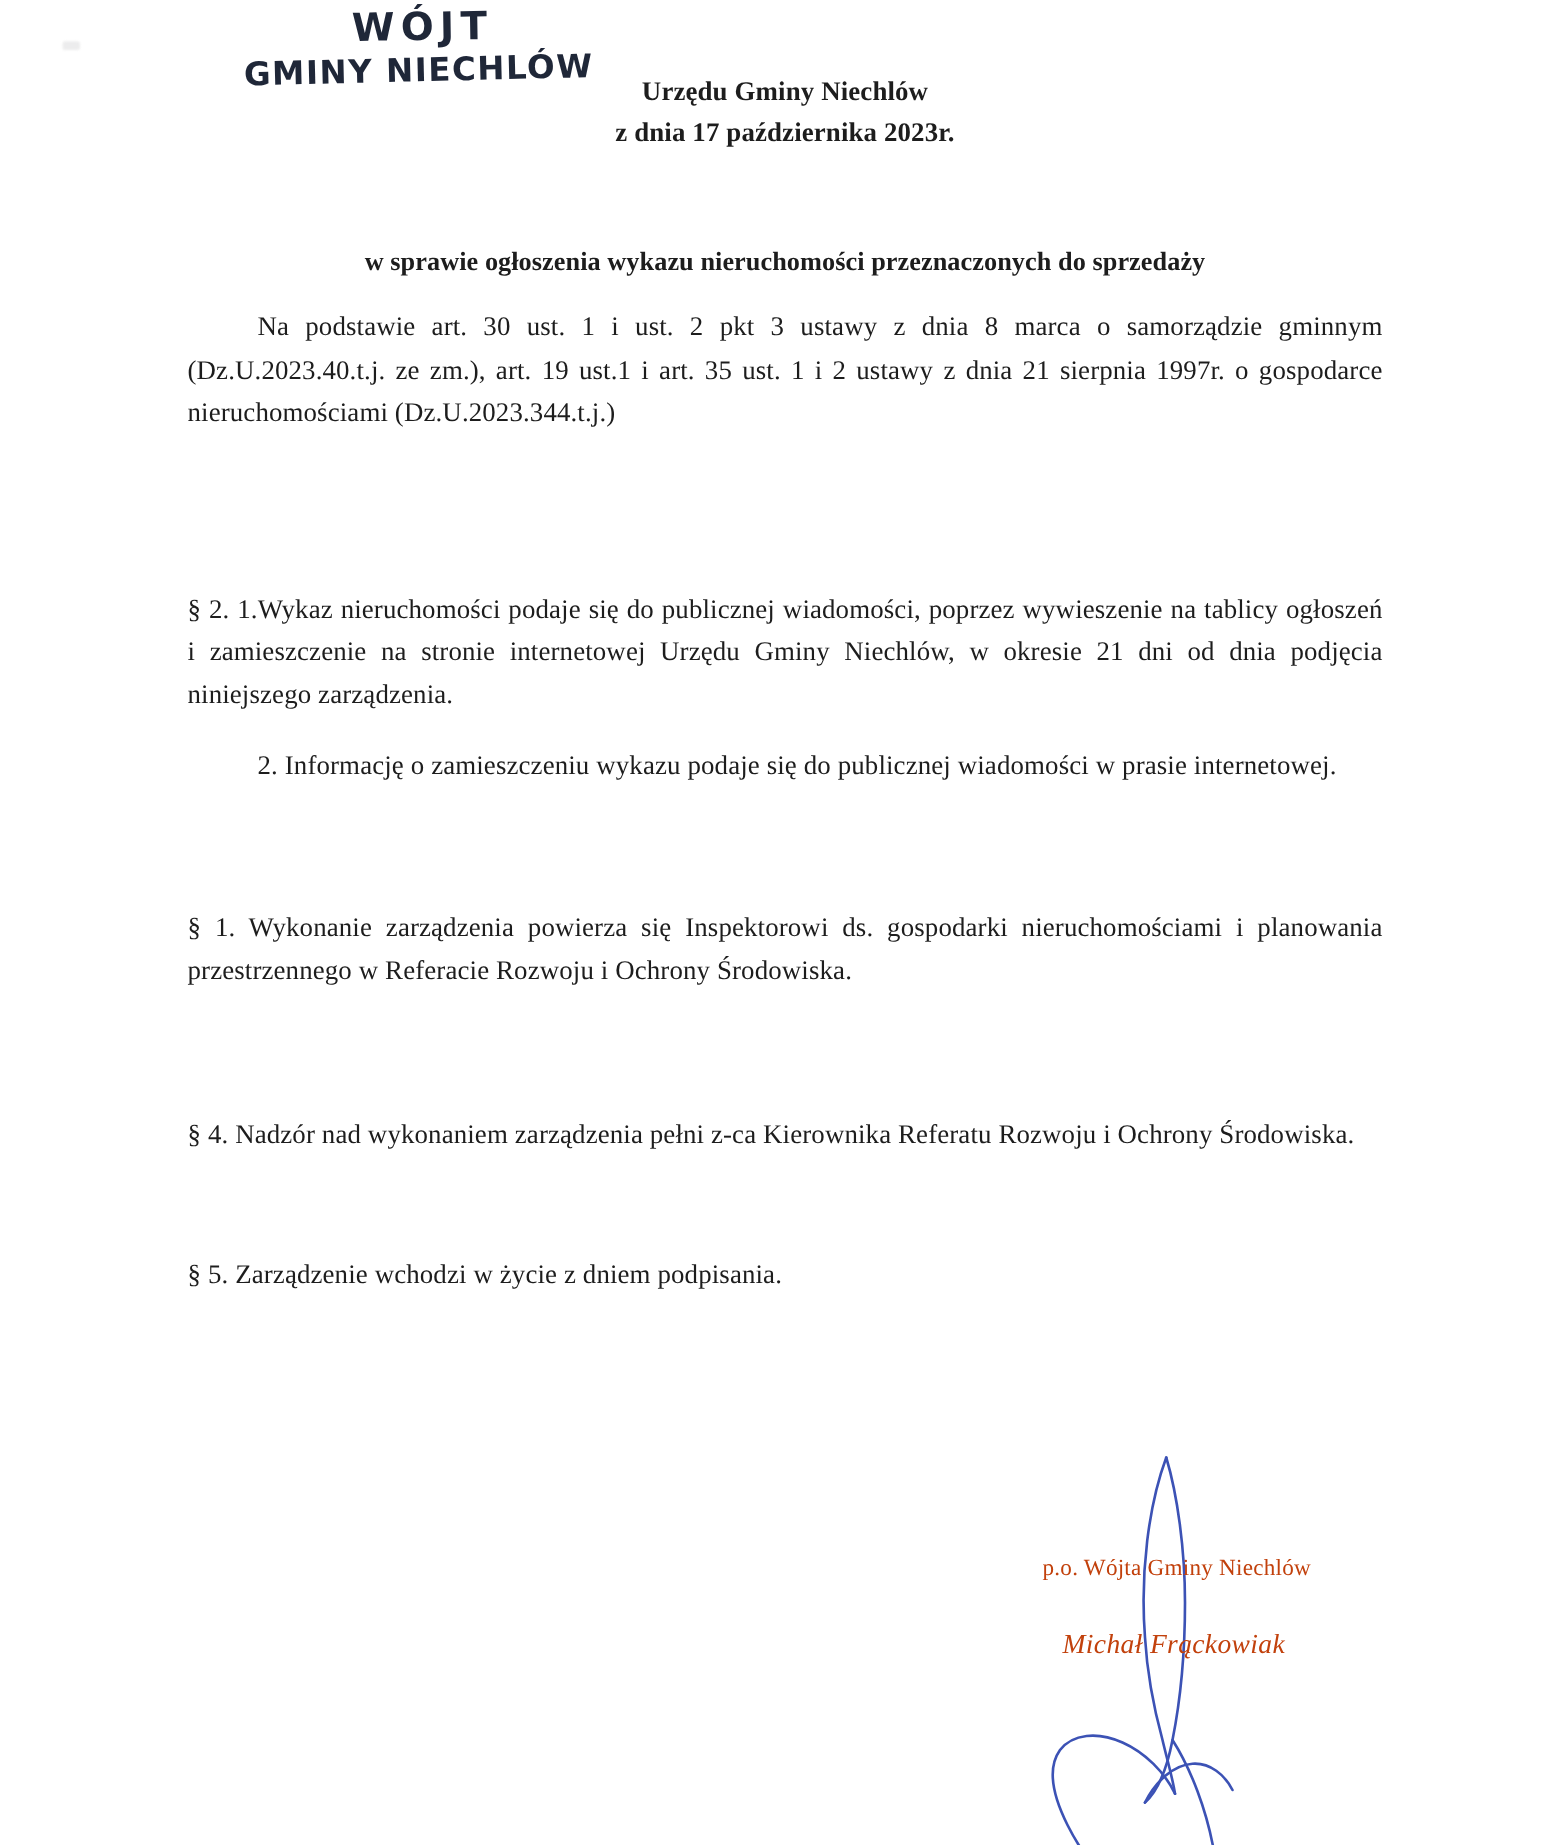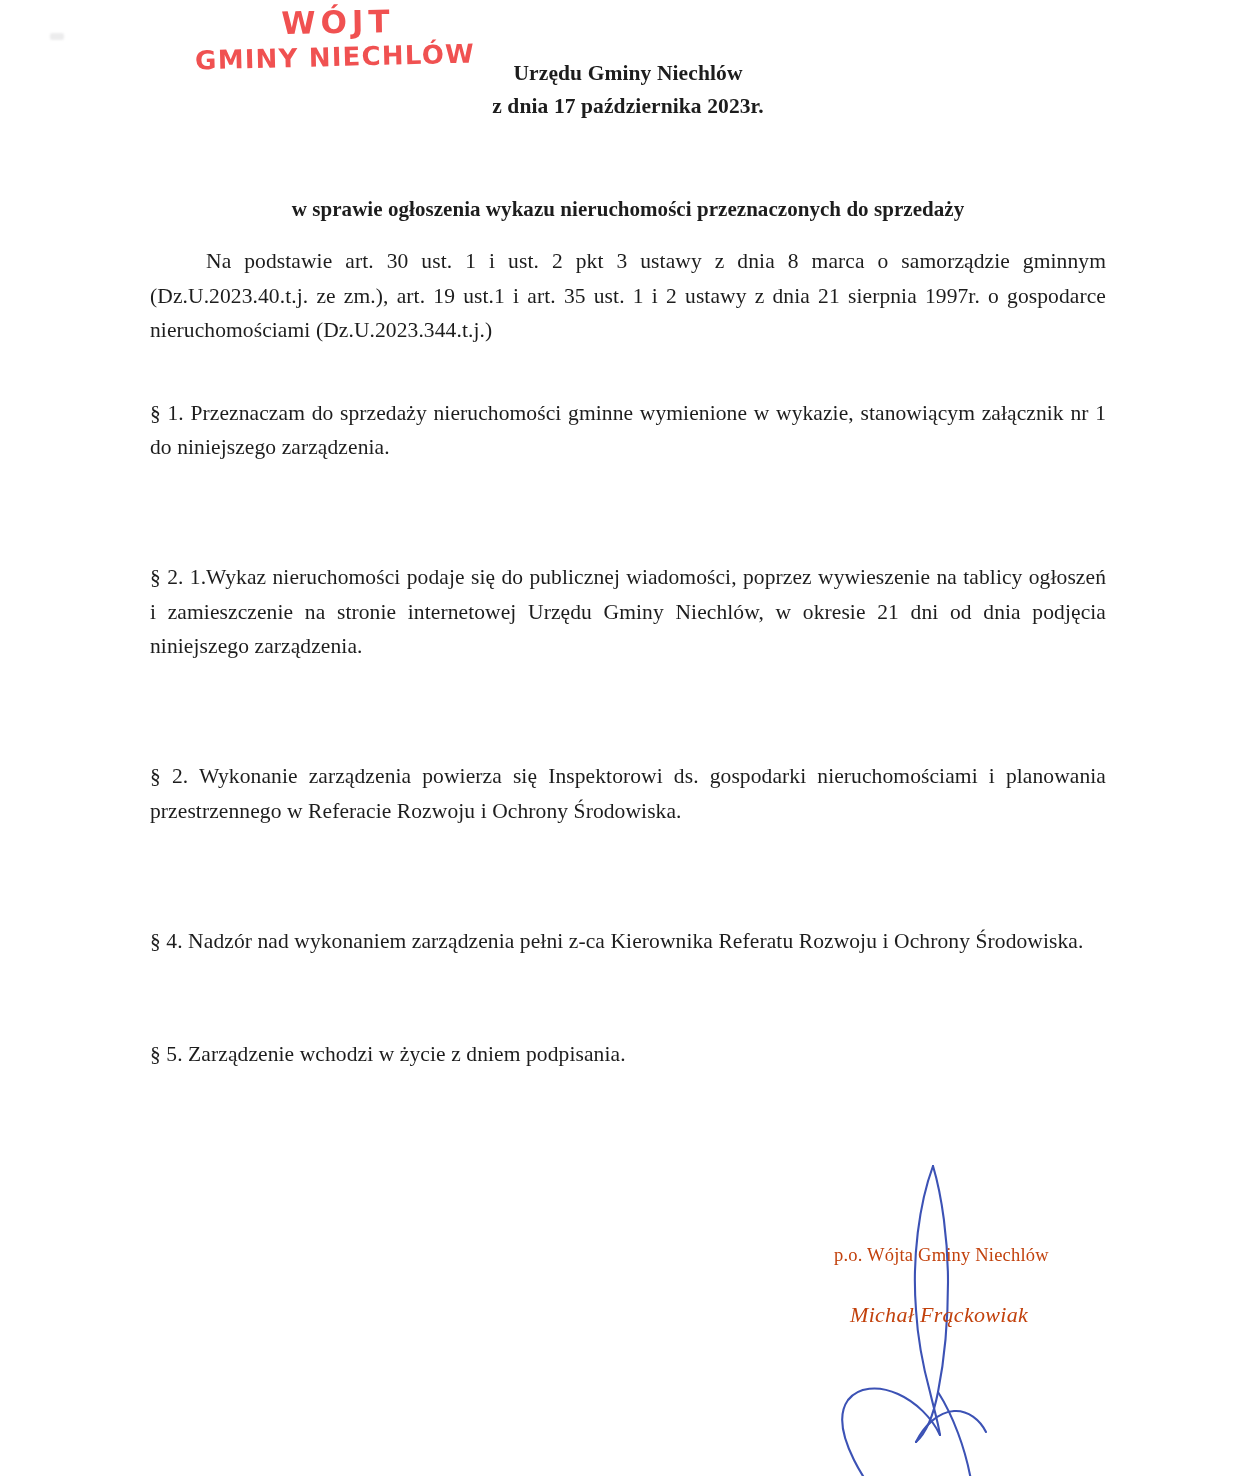--- a/index.html
+++ b/index.html
@@ -33,21 +33,21 @@
     filter: blur(0.8px);
     opacity: .85;
   }
 
   
   .stamp {
     position: absolute;
     left: 168px;
     top: 6px;
     width: 340px;
-    color: #ef4444;
+    color: #0f172a;
     font-family: "DejaVu Sans", "Liberation Sans", sans-serif;
     text-align: center;
     opacity: .93;
   }
   .stamp-line1 {
     font-size: 31px;
     font-weight: 700;
     letter-spacing: 5px;
     line-height: 1.05;
     transform: rotate(-0.9deg);
@@ -158,27 +158,27 @@
       <div>Urzędu Gminy Niechlów</div>
       <div>z dnia 17 października 2023r.</div>
     </div>
 
     <div class="subject">w sprawie ogłoszenia wykazu nieruchomości przeznaczonych do sprzedaży</div>
 
     <div class="para indent">Na podstawie art. 30 ust. 1 i ust. 2 pkt 3 ustawy z dnia 8 marca o samorządzie gminnym (Dz.U.2023.40.t.j. ze zm.), art. 19 ust.1 i art. 35 ust. 1 i 2 ustawy z dnia 21 sierpnia 1997r. o gospodarce nieruchomościami (Dz.U.2023.344.t.j.)</div>
 
 
     <div class="gap-sm"></div>
-    <div class="para">§ 1. Przeznaczam do sprzedaży nieruchomości gminne wymienione w wykazie, stanowiącym załącznik nr 1  do niniejszego zarządzenia.</div>
 
     <div class="gap-lg"></div>
     <div class="para">§ 2. 1.Wykaz nieruchomości podaje się do publicznej wiadomości, poprzez wywieszenie na tablicy ogłoszeń i zamieszczenie na stronie internetowej Urzędu Gminy Niechlów, w okresie 21 dni od dnia podjęcia niniejszego zarządzenia.</div>
+    <div class="para indent">2. Informację o zamieszczeniu wykazu podaje się do publicznej wiadomości w prasie internetowej.</div>
 
     <div class="gap-lg"></div>
-    <div class="para">§ 2. Wykonanie zarządzenia powierza się Inspektorowi ds. gospodarki nieruchomościami i planowania przestrzennego w Referacie Rozwoju i Ochrony Środowiska.</div>
+    <div class="para">§ 1. Wykonanie zarządzenia powierza się Inspektorowi ds. gospodarki nieruchomościami i planowania przestrzennego w Referacie Rozwoju i Ochrony Środowiska.</div>
 
     <div class="gap-lg"></div>
     <div class="para">§ 4. Nadzór nad wykonaniem zarządzenia pełni z-ca Kierownika Referatu Rozwoju i Ochrony Środowiska.</div>
 
     <div class="gap-md"></div>
     <div class="para">§ 5. Zarządzenie wchodzi w życie z dniem podpisania.</div>
 
   </div>
 
   <svg class="sig-ink" viewBox="0 0 300 400">

